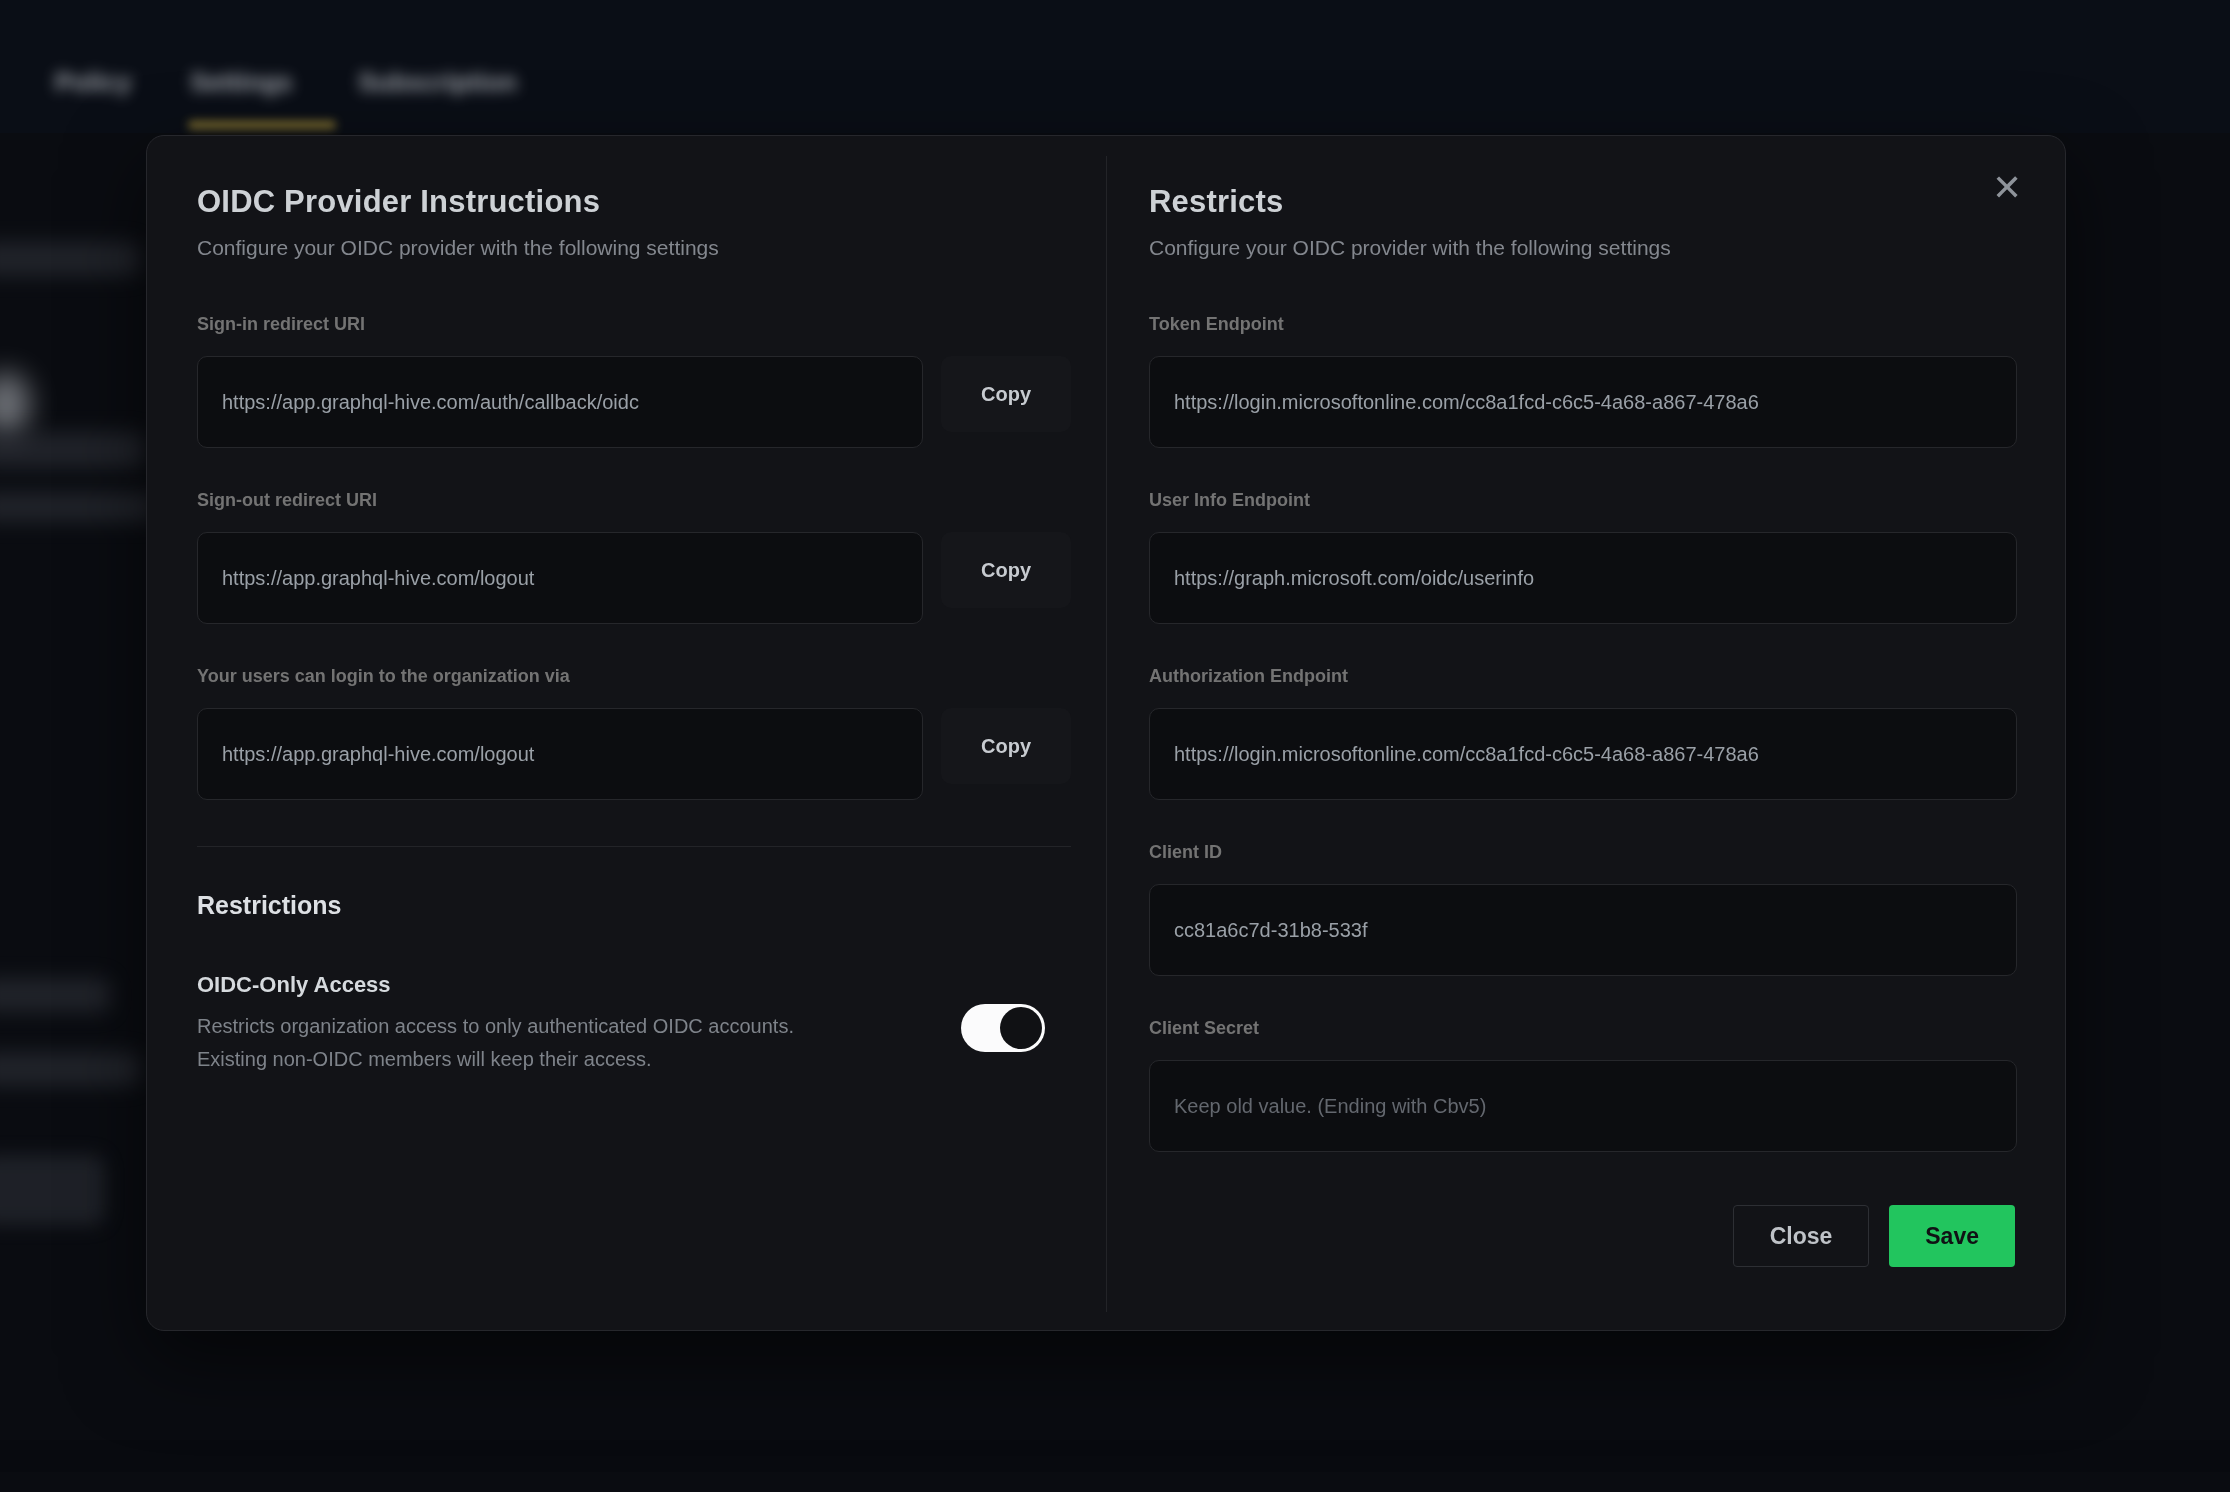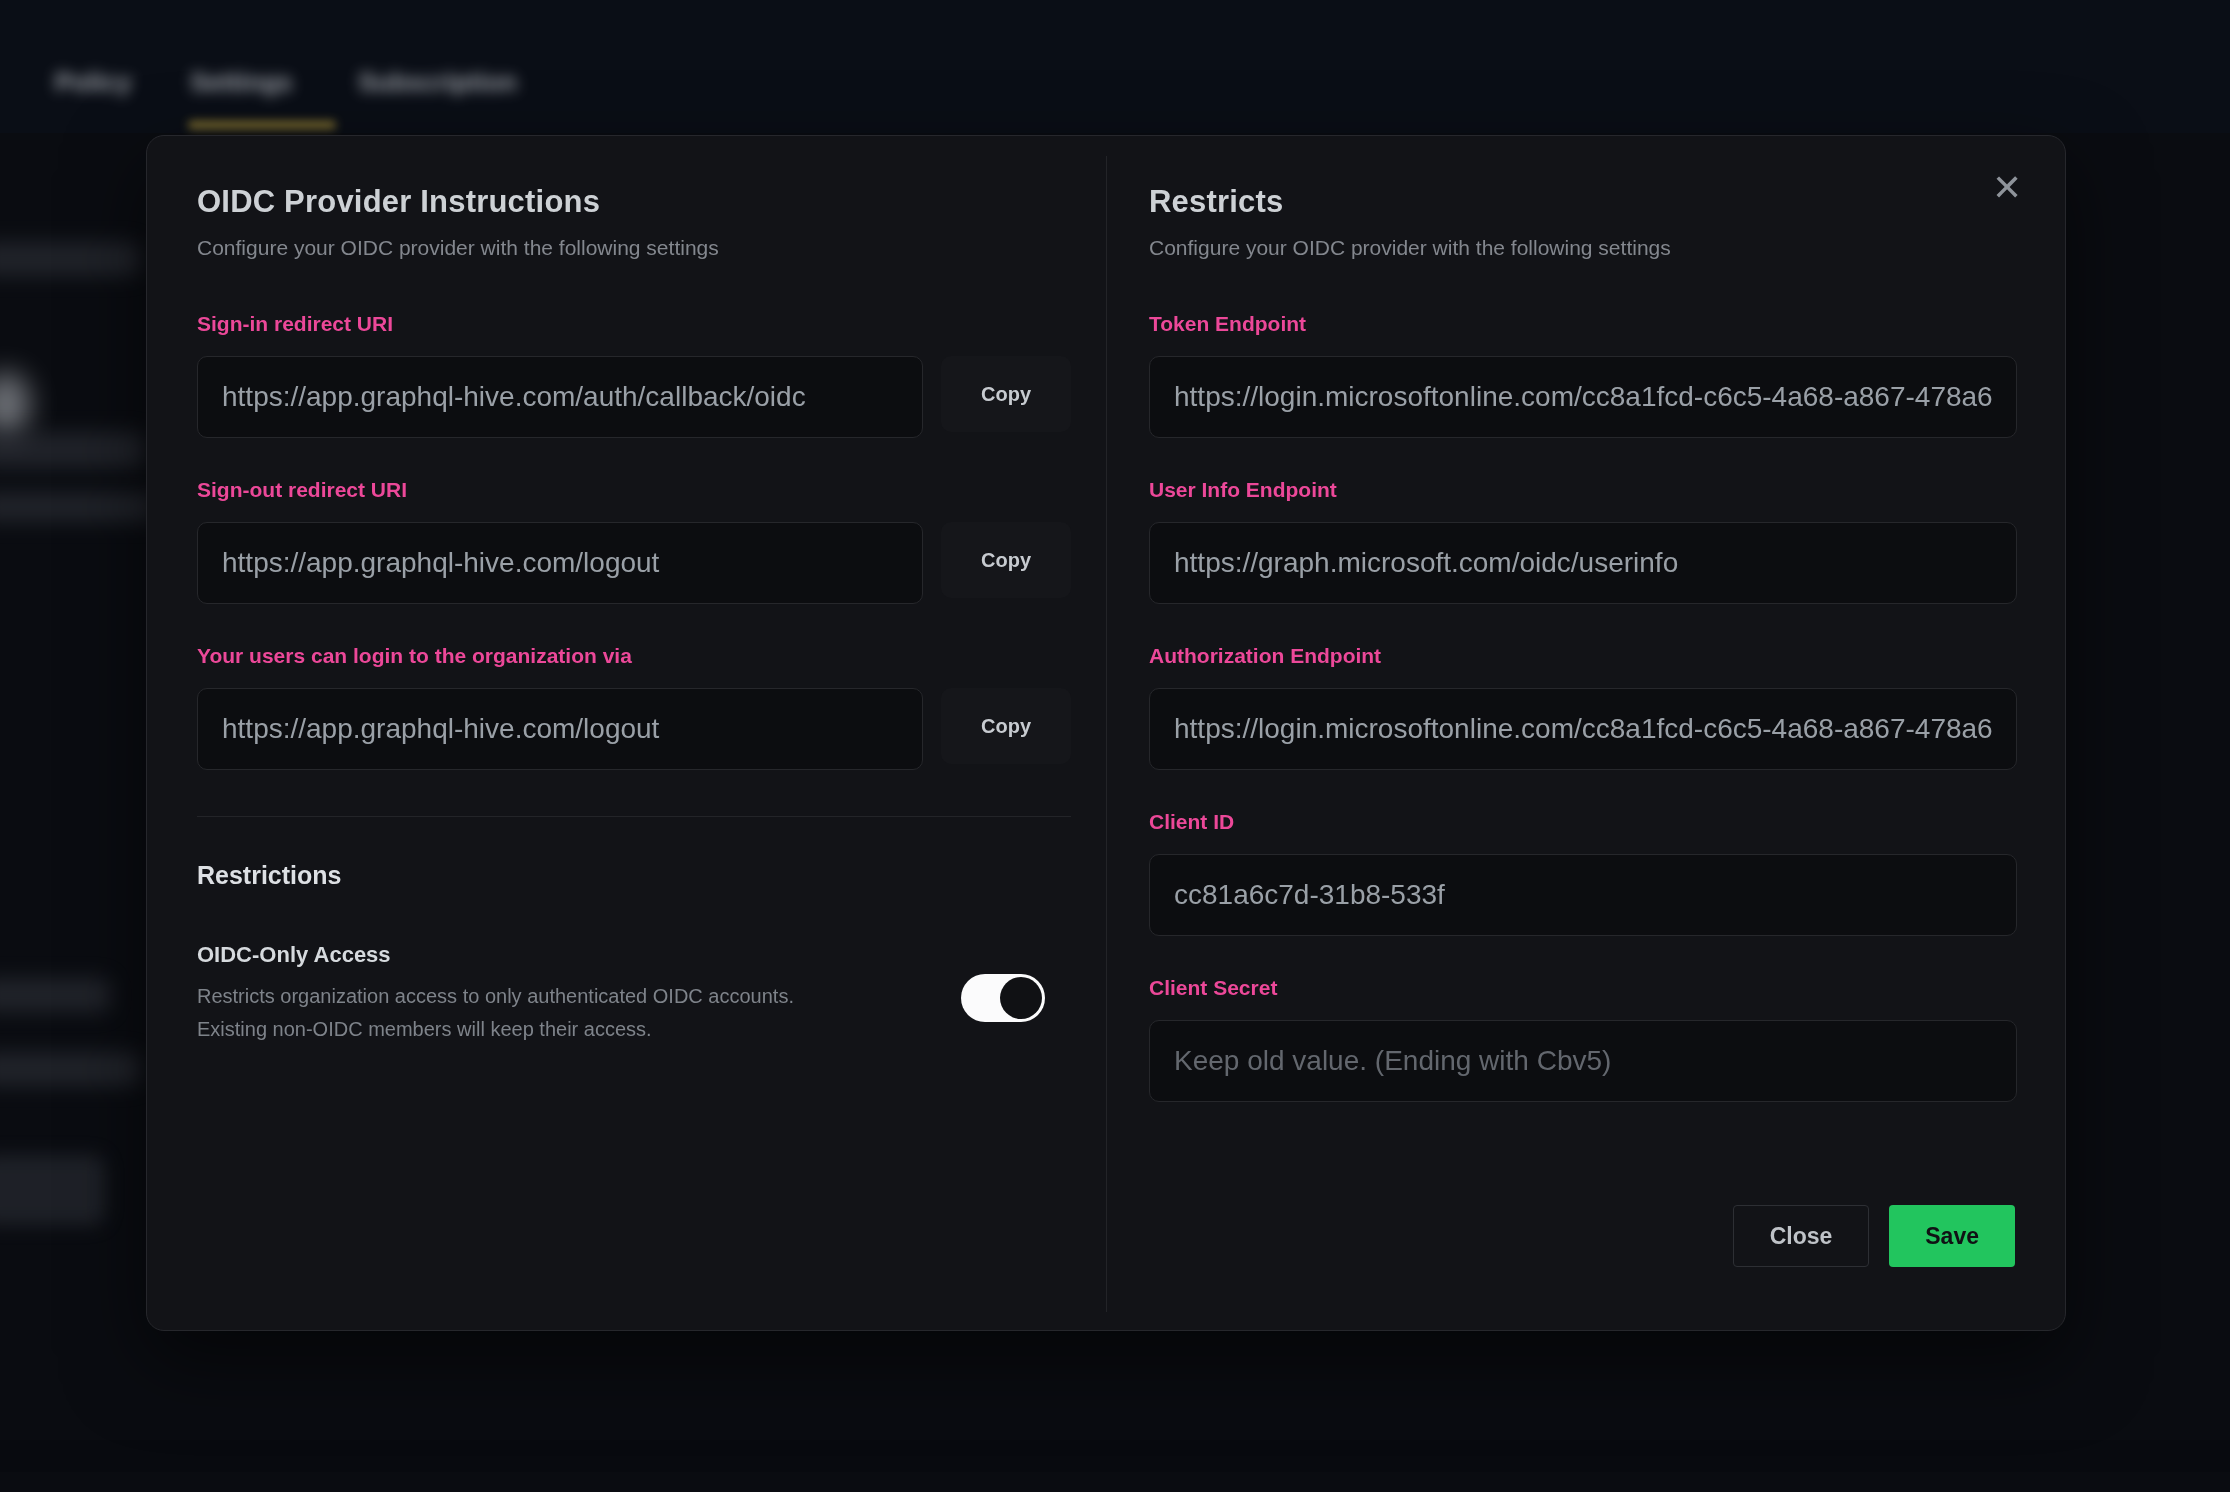--- a/index.html
+++ b/index.html
@@ -38,28 +38,28 @@
     color:#8e939a; font-size:36px; font-weight:300; cursor:pointer; line-height:1;
     background:transparent; border:none;
   }
   .col { position:absolute; top:48px; }
   .col-left  { left:50px;  width:874px; }
   .col-right { left:1002px; width:868px; }
 
   .section-title { font-size:31px; font-weight:600; color:#cdd1d5; letter-spacing:.2px; }
   .section-sub   { font-size:21px; color:#83878e; margin-top:16px; }
 
-  .field-label { font-size:21px; font-weight:600; color:#ec4899; line-height:28px; }
+  .field-label { font-size:18px; font-weight:600; color:#737373; line-height:28px; }
   .gap-first { margin-top:50px; }
   .gap-next  { margin-top:38px; }
 
   .input-row { display:flex; align-items:stretch; margin-top:18px; }
   .text-input {
-    flex:1; height:82px; background:#0c0d10; border:1px solid #26272b; border-radius:10px;
-    color:#9aa0a7; font-size:28px; padding:0 24px; outline:none; min-width:0;
+    flex:1; height:92px; background:#0c0d10; border:1px solid #26272b; border-radius:10px;
+    color:#9aa0a7; font-size:20px; padding:0 24px; outline:none; min-width:0;
     font-family:"Liberation Sans","DejaVu Sans",sans-serif;
   }
   .text-input::placeholder { color:#63676e; opacity:1; }
   .copy-btn {
     width:130px; height:76px; margin-left:18px; border:none; border-radius:10px;
     background:#15161a; color:#c7cbd0; font-size:20px; font-weight:600; cursor:pointer;
     font-family:"Liberation Sans","DejaVu Sans",sans-serif;
   }
   .h-divider { height:1px; background:#232428; margin-top:46px; }
 

